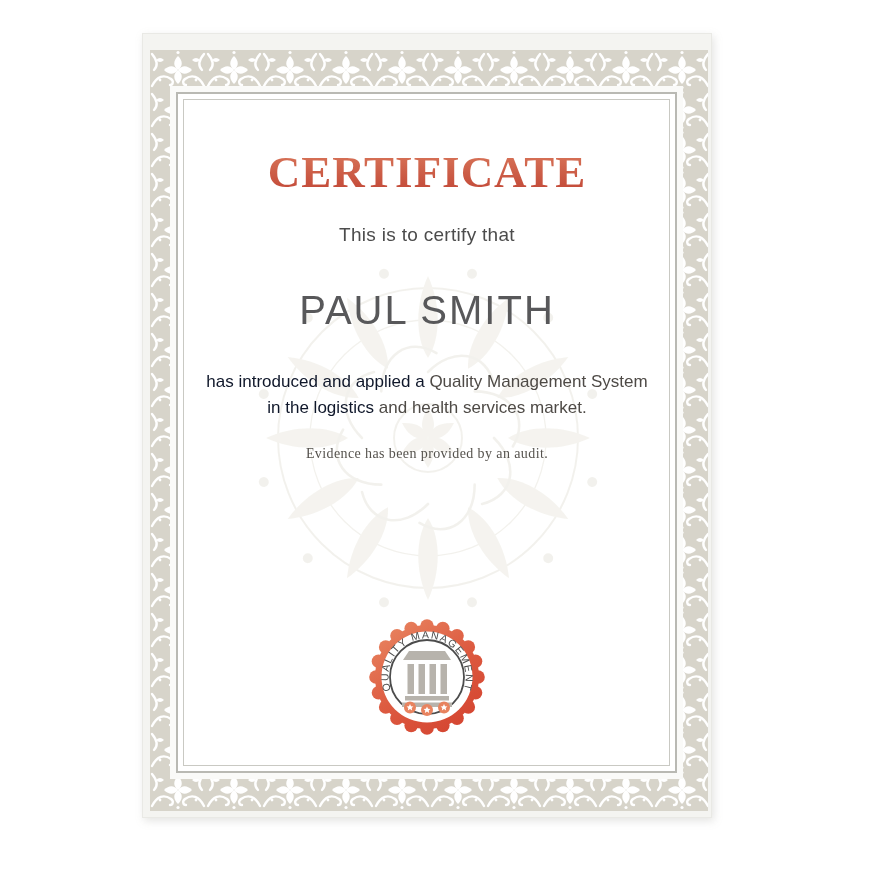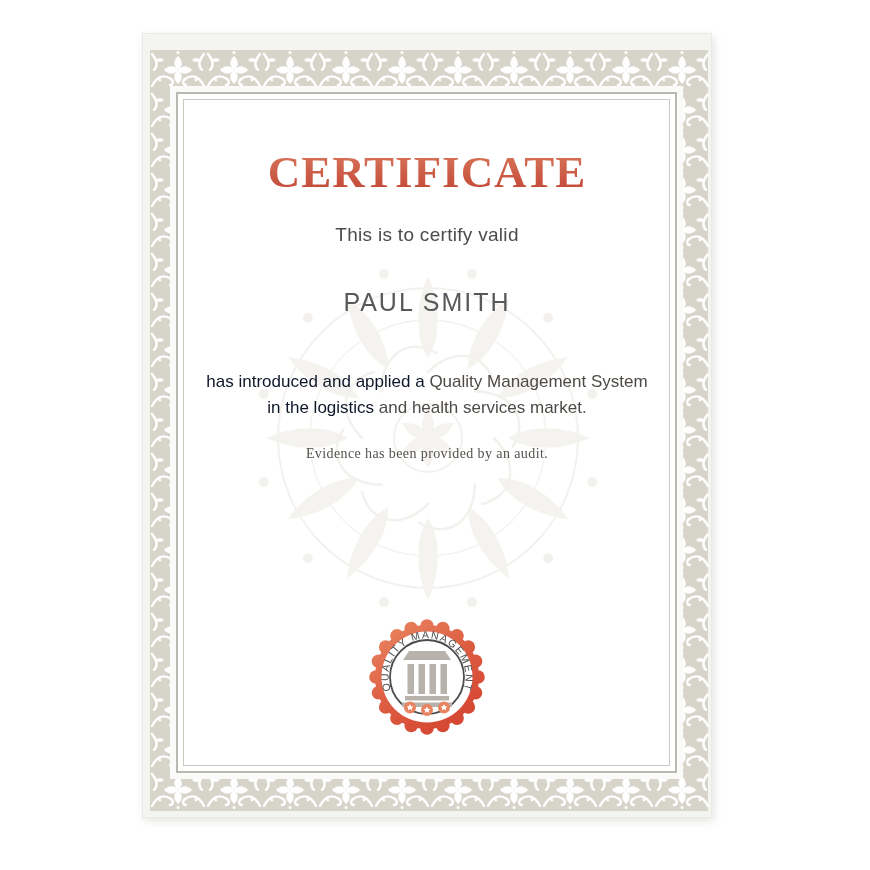--- a/index.html
+++ b/index.html
@@ -14,21 +14,21 @@
   .interior{position:absolute;left:41px;top:66px;right:42px;bottom:52px;background:#ffffff;
             box-shadow:0 0 0 1px #c9c9c3, 0 0 0 6px #ffffff, 0 0 0 8px #b9b9b3, 0 0 0 14px #fafaf8;}
   .watermark{position:absolute;left:55px;top:189px;pointer-events:none;}
   
   .txt{position:absolute;left:0;width:100%;text-align:center;}
   .title{top:112px;font-family:"Liberation Serif",serif;font-size:45px;font-weight:bold;
          letter-spacing:1px;
          background:linear-gradient(#db7c5e,#bf4132);
          -webkit-background-clip:text;background-clip:text;color:transparent;}
   .intro{top:190px;font-size:19px;color:#4c4c4c;letter-spacing:0.3px;}
-  .recipient{top:254px;font-size:25px;color:#58585a;letter-spacing:2px;}
+  .recipient{top:254px;font-size:40px;color:#58585a;letter-spacing:2px;}
   .statement{top:335px;font-size:17px;line-height:26px;}
   .lt{color:#0f172a;} .dk{color:#4e4a46;text-align:center;}
   .serif-note{font-family:"Liberation Serif",serif;font-size:14px;color:#55524d;letter-spacing:0.4px;}
   .evidence{top:412px;} .validity{top:512px;}
   .seal{position:absolute;left:50%;top:583px;margin-left:-60px;width:120px;height:120px;}
 </style>
 </head>
 <body>
 
 <div class="canvas">
@@ -116,21 +116,21 @@
           <circle cy="-170" r="5" transform="rotate(225)"></circle>
           <circle cy="-170" r="5" transform="rotate(255)"></circle>
           <circle cy="-170" r="5" transform="rotate(285)"></circle>
           <circle cy="-170" r="5" transform="rotate(315)"></circle>
           <circle cy="-170" r="5" transform="rotate(345)"></circle>
         </g>
       </g>
     </svg>
 
     <div class="txt title">CERTIFICATE</div>
-    <div class="txt intro">This is to certify valid</div>
+    <div class="txt intro">This is to certify that</div>
     <div class="txt recipient">PAUL SMITH</div>
     <div class="txt statement">
       <span class="lt">has introduced and applied a </span><span class="dk">Quality Management System</span><br>
       <span class="lt">in the logistics </span><span class="dk">and health services market.</span>
     </div>
     <div class="txt serif-note evidence">Evidence has been provided by an audit.</div>
 
     <svg class="seal" viewBox="0 0 120 120">
       <defs>
         <linearGradient id="sg" gradientUnits="userSpaceOnUse" x1="20" y1="8" x2="95" y2="115">

